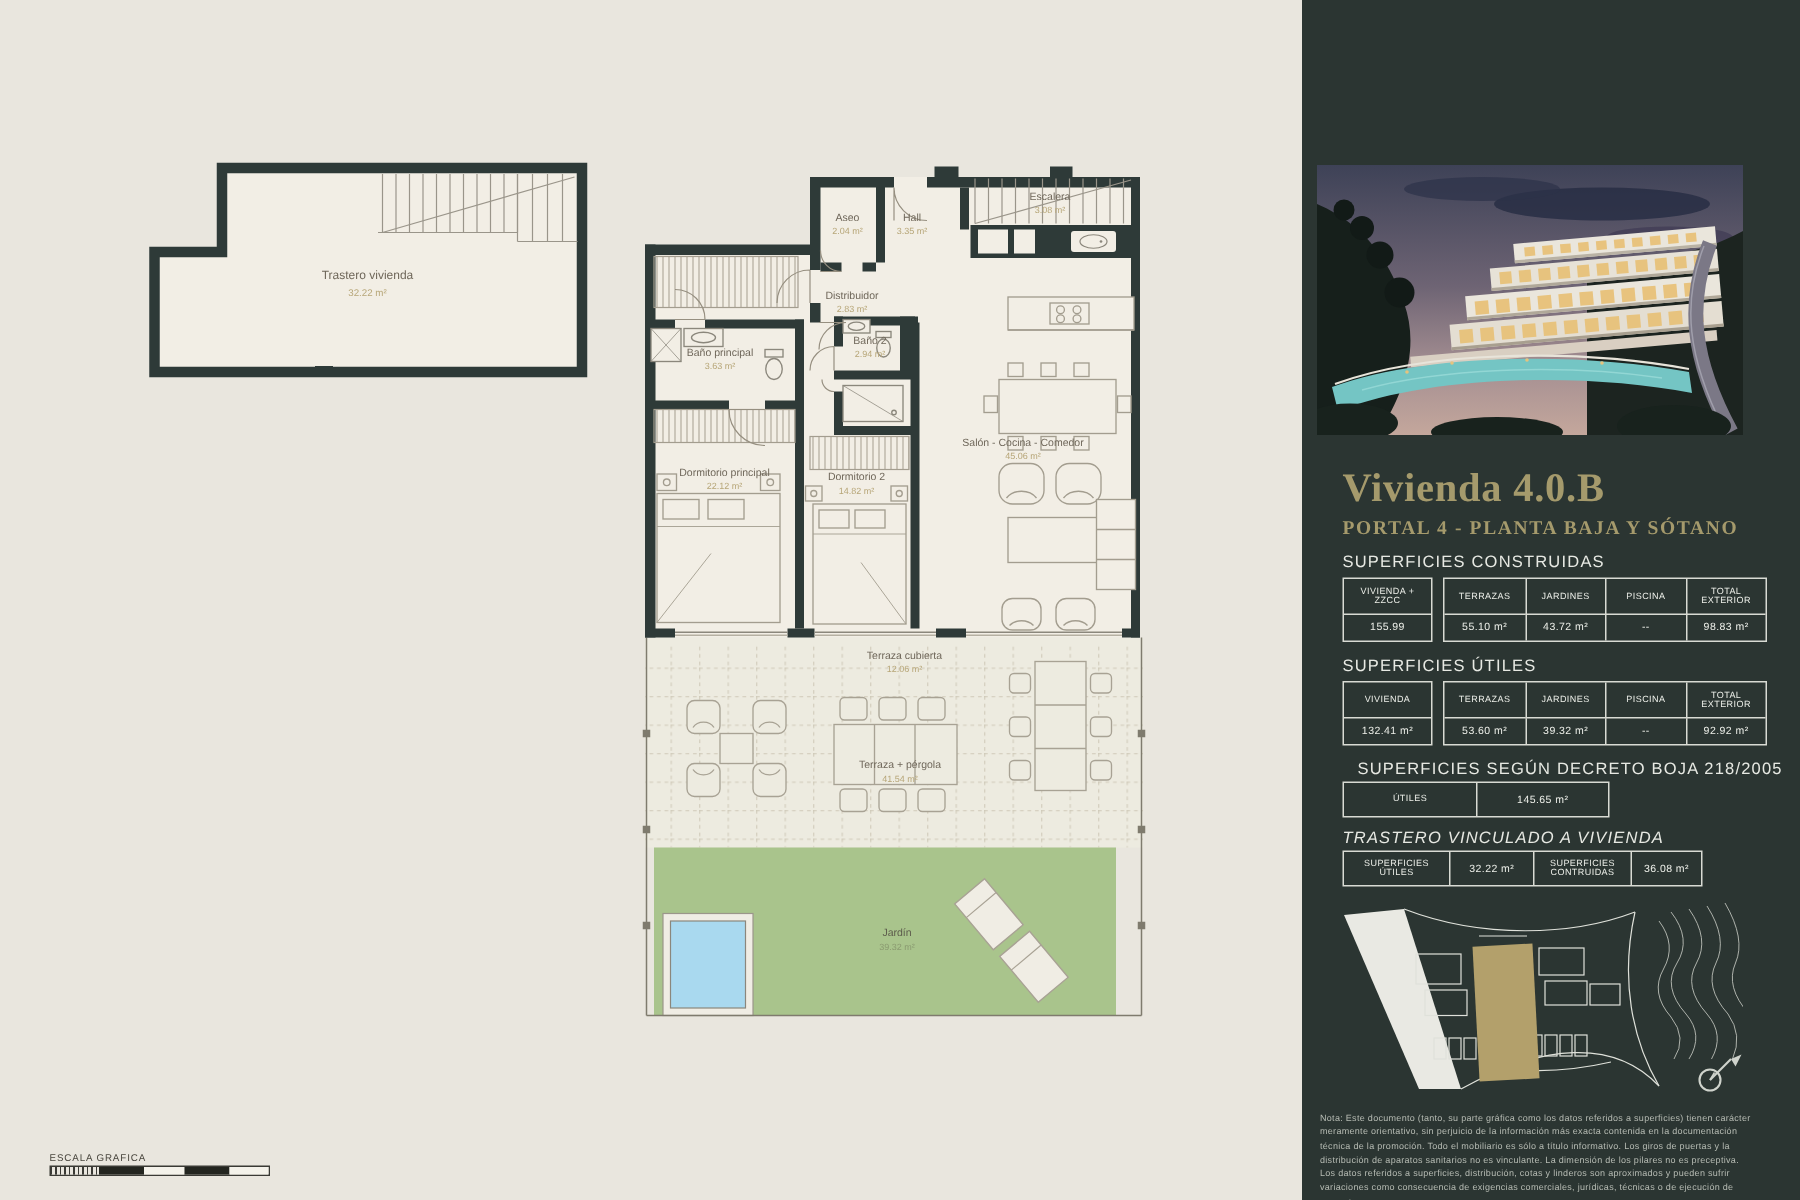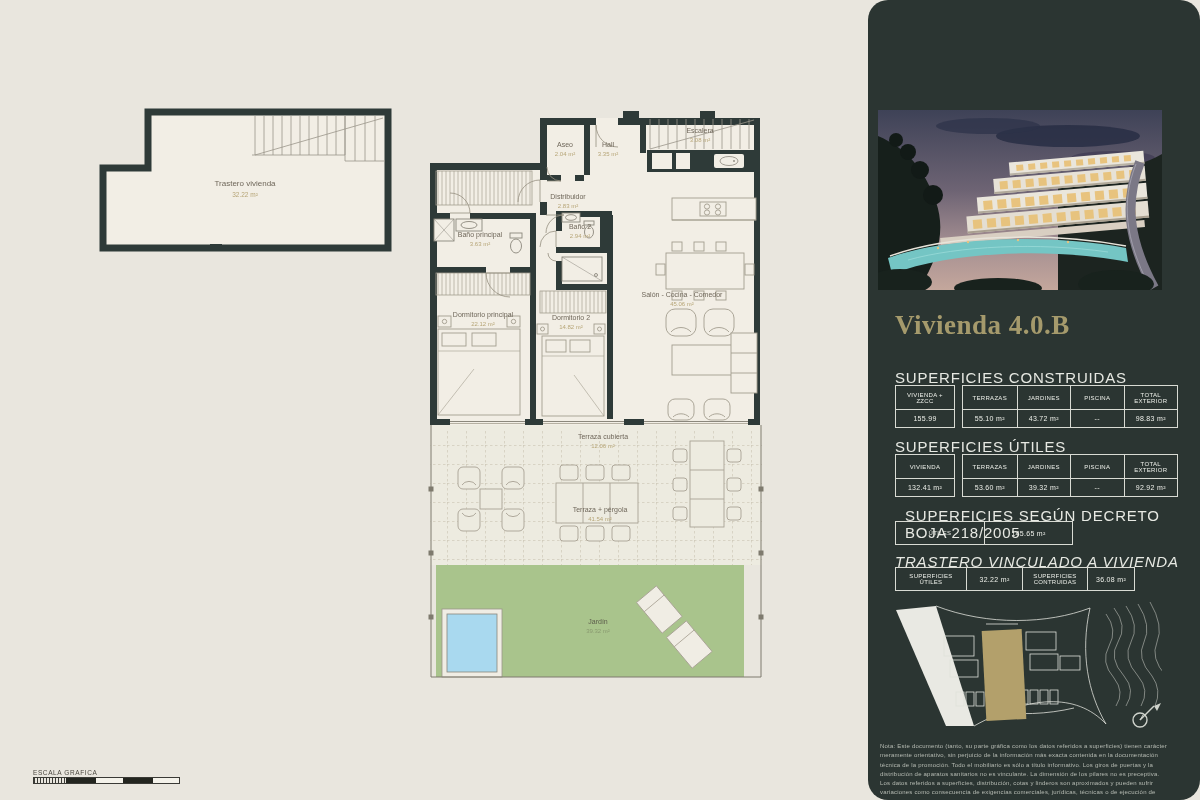--- a/index.html
+++ b/index.html
@@ -1,27 +1,27 @@
 <!DOCTYPE html>
 <html><head>
 <meta charset="utf-8">
 <style>
   html,body{margin:0;padding:0;background:#cfccc4;}
   .canvas{position:relative;width:1200px;height:800px;background:#e9e6de;overflow:hidden;
           font-family:"Liberation Sans",sans-serif;padding-left:20px;}
   .abs{position:absolute;}
 
   
-  .sidebar{left:868px;top:0;width:332px;height:800px;background:#2b3532;border-radius:20px;}
+  .sidebar{left:868px;top:0;width:332px;height:800px;background:#2b3532;}
   .photo-frame{left:10px;top:110px;width:284px;height:180px;overflow:hidden;}
   .sb-title{left:27px;top:310px;font-family:"Liberation Serif",serif;font-weight:bold;
             font-size:27px;color:#a59a6c;letter-spacing:.5px;}
   .sb-subtitle{left:27px;top:344px;font-family:"Liberation Serif",serif;font-weight:bold;
                font-size:13px;color:#a59a6c;letter-spacing:1.1px;}
-  .sb-heading{font-size:15px;color:#e7e9e3;letter-spacing:.8px;font-weight:normal;}
+  .sb-heading{font-size:11px;color:#e7e9e3;letter-spacing:.8px;font-weight:normal;}
   .h1{left:27px;top:369px;} .h2{left:27px;top:438px;} .h3{left:37px;top:507px;} .h4{left:27px;top:553px;font-style:italic;}
   .tblrow{display:flex;gap:7px;}
   .tbox{border:1px solid #d9dbd4;display:grid;}
   .tcell{display:flex;align-items:center;justify-content:center;text-align:center;
          color:#edefe9;letter-spacing:.3px;}
   .tcell.hd{font-size:6px;height:23px;border-bottom:1px solid #d9dbd4;padding:0 2px;}
   .tcell.val{font-size:7px;height:17px;}
   .bL{border-left:1px solid #d9dbd4;}
   .t1{left:27px;top:385px;} .t2{left:27px;top:454px;}
   .t3{left:27px;top:521px;} .t4{left:27px;top:567px;}
@@ -394,20 +394,21 @@
         <ellipse cx="120" cy="178" rx="44" ry="10" fill="#18221d"></ellipse>
         <ellipse cx="238" cy="174" rx="38" ry="14" fill="#18221d"></ellipse>
         <circle cx="90" cy="132" r="1.2" fill="#e6c37e"></circle>
           <circle cx="140" cy="130" r="1.2" fill="#e6c37e"></circle>
         <circle cx="190" cy="132" r="1.2" fill="#e6c37e"></circle>
           <circle cx="60" cy="138" r="1.2" fill="#e6c37e"></circle>
       </svg>
     </div>
 
     <div class="abs sb-title">Vivienda 4.0.B</div>
+    <div class="abs sb-subtitle">PORTAL 4 - PLANTA BAJA Y SÓTANO</div>
 
     <div class="abs sb-heading h1">SUPERFICIES CONSTRUIDAS</div>
     <div class="abs tblrow t1">
       <div class="tbox" style="width:58px">
         <div class="tcell hd">VIVIENDA + ZZCC</div>
         <div class="tcell val">155.99</div>
       </div>
       <div class="tbox" style="width:214px;grid-template-columns:repeat(4,1fr)">
         <div class="tcell hd">TERRAZAS</div>
         <div class="tcell hd bL">JARDINES</div>

